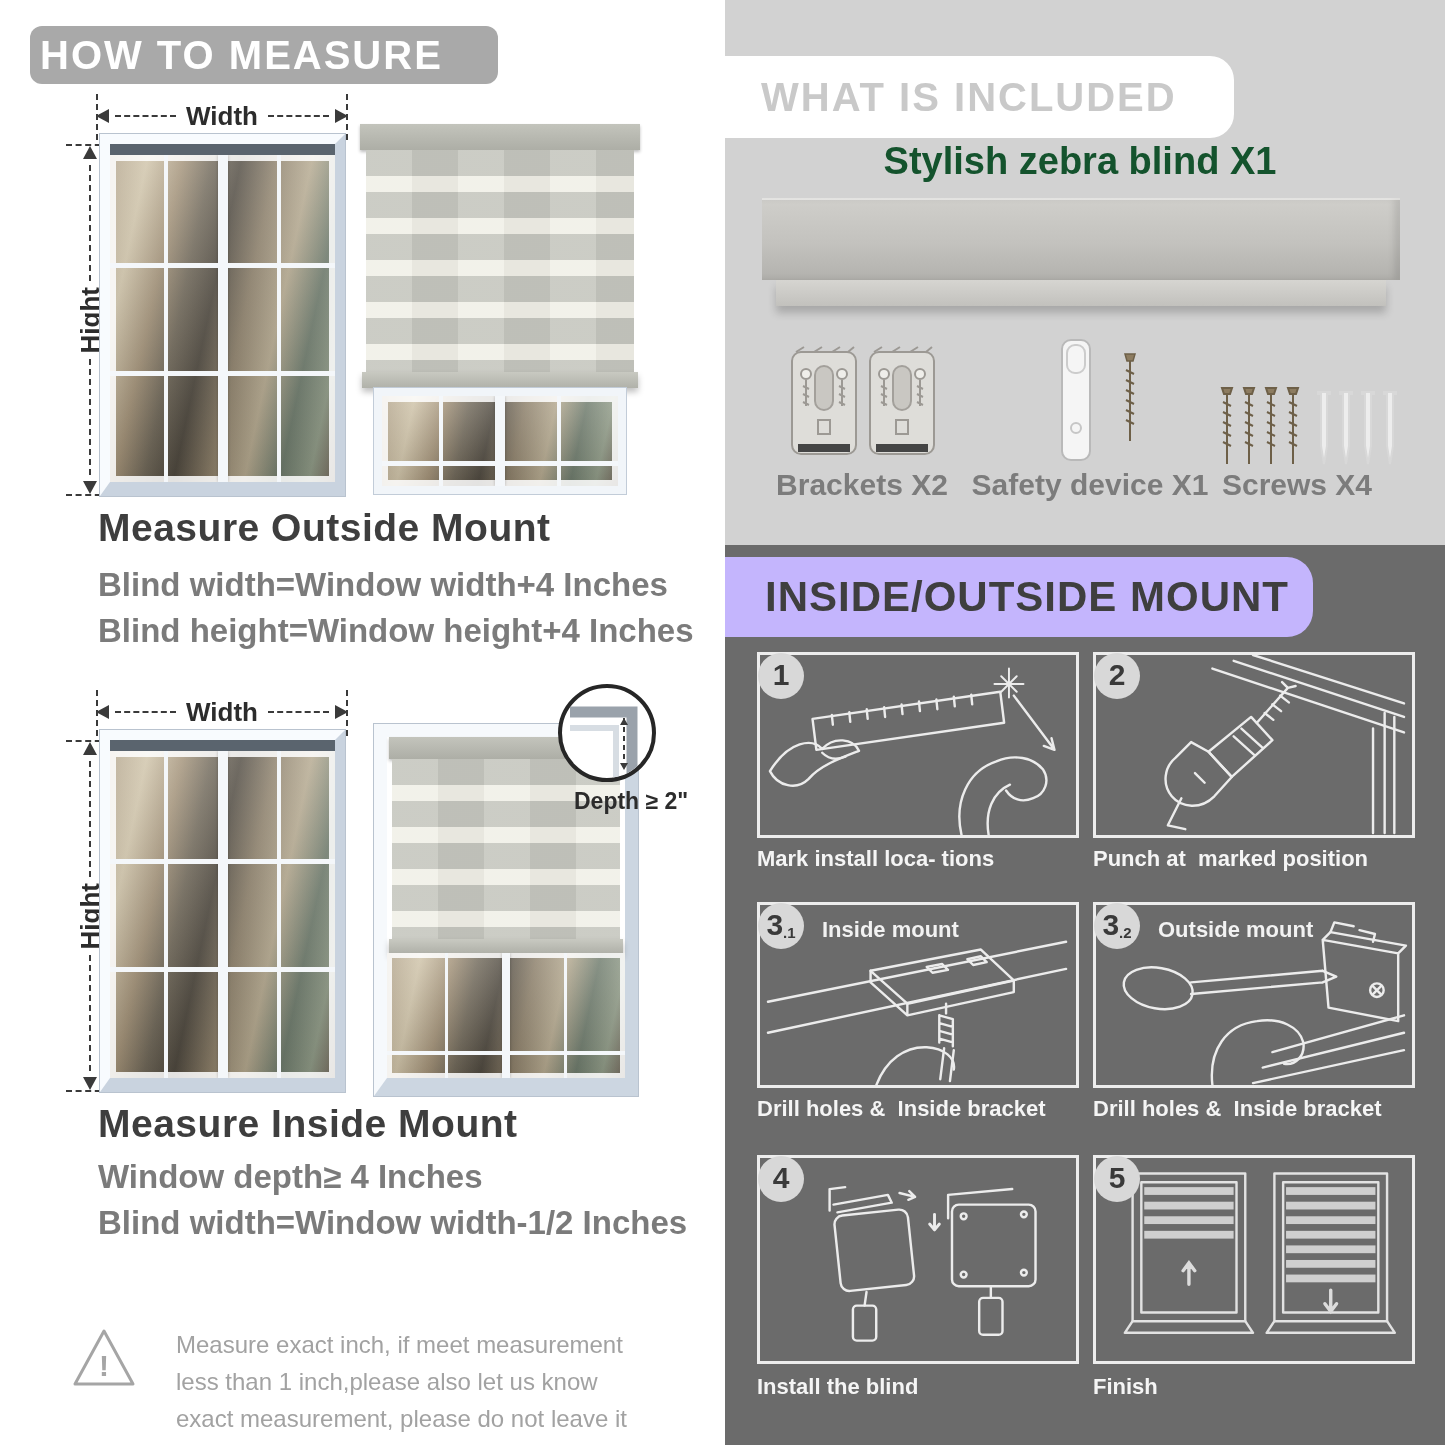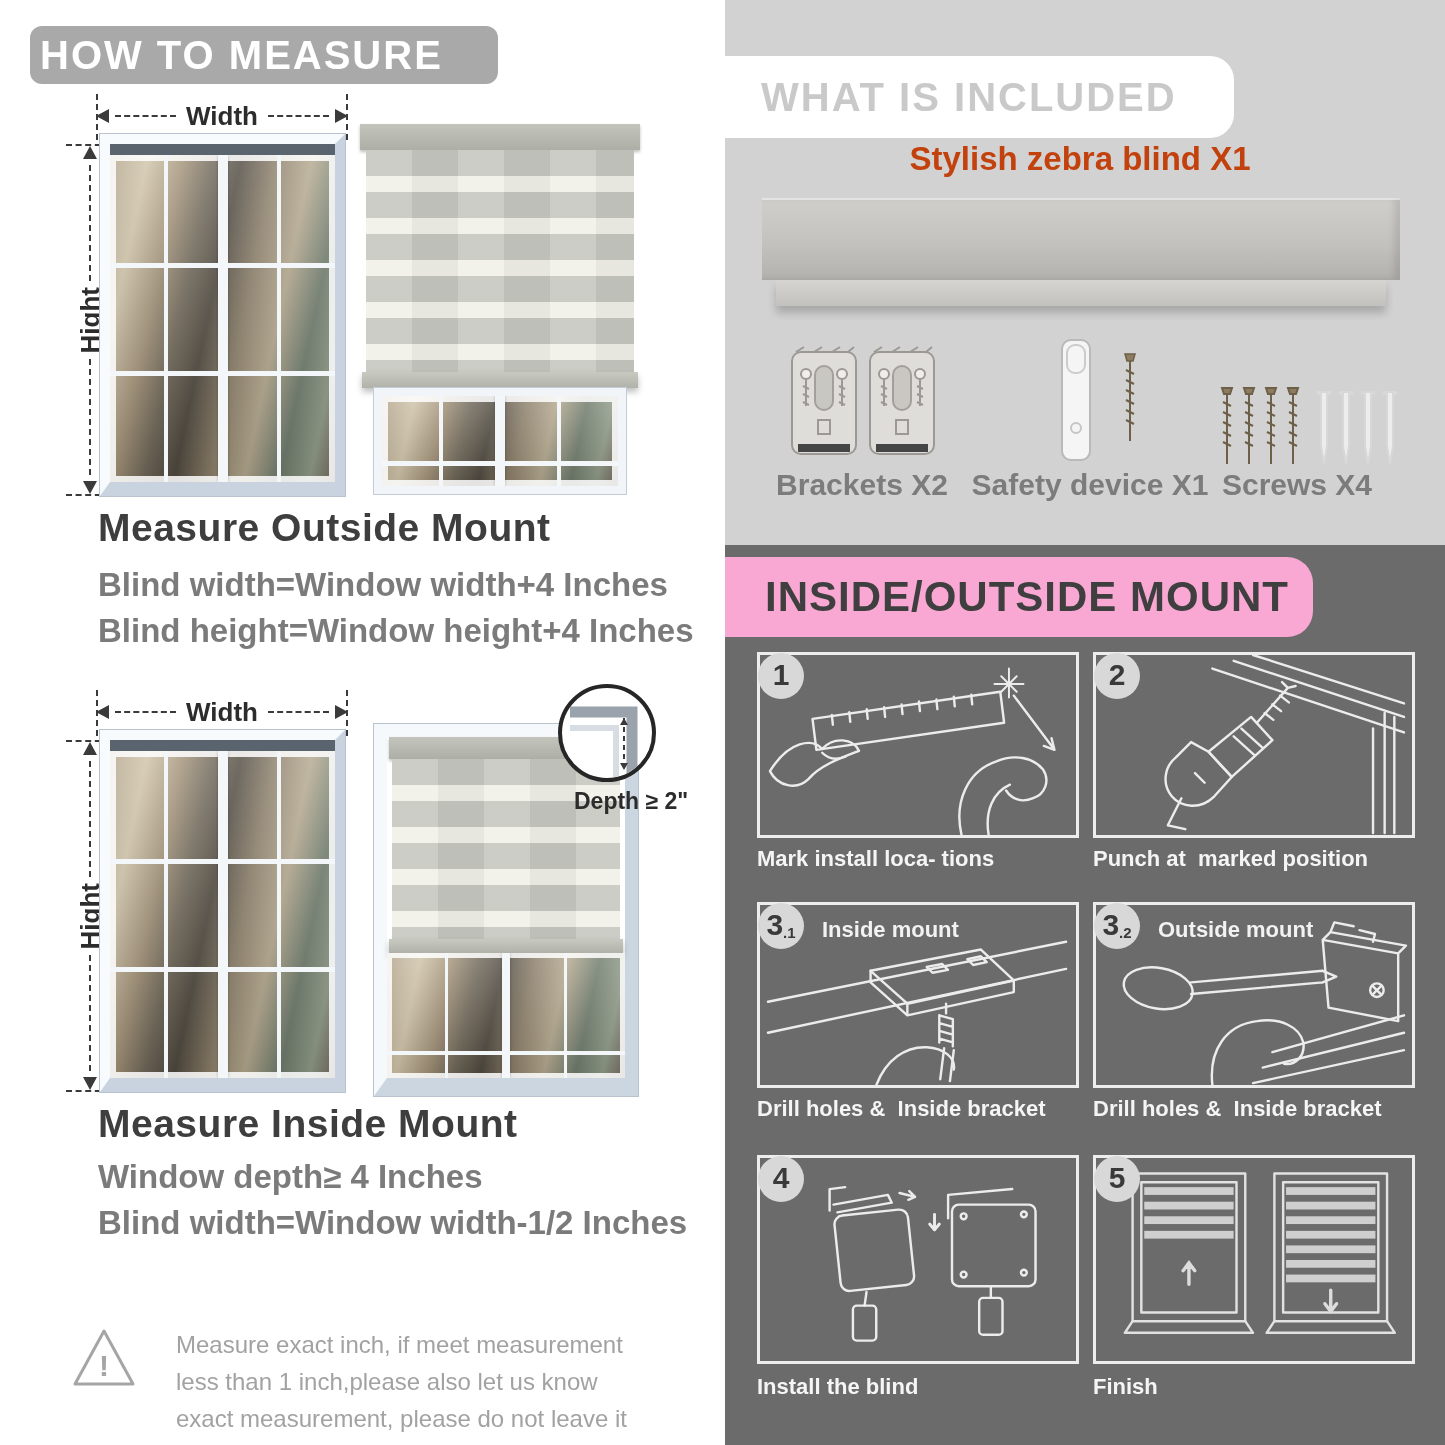--- a/index.html
+++ b/index.html
@@ -63,31 +63,31 @@
   .magnifier{border-radius:50%;overflow:hidden;background:#fff;border:4px solid #262626;box-sizing:border-box;}
   .depth-label{font-size:23px;font-weight:700;color:#2c2c2c;}
 
   .warn-text{font-size:24px;line-height:37px;font-weight:500;color:var(--warning-text,#a2a2a2);}
 
   
   .included-bg{left:725px;top:0;width:720px;height:545px;background:var(--included-bg,#d2d2d2);}
   .banner-included{left:725px;top:8px;width:509px;height:82px;background:#fff;
     border-radius:0 24px 24px 0;color:var(--included-title,#c9c9c9);font-size:40px;font-weight:700;
     letter-spacing:2px;line-height:82px;padding-left:36px;box-sizing:border-box;margin-top:48px;}
-  .stylish{left:760px;top:140px;width:640px;text-align:center;font-size:33px;font-weight:700;color:#c2410c;}
+  .stylish{left:760px;top:140px;width:640px;text-align:center;font-size:38px;font-weight:700;color:#14532d;}
   .rail-main{left:762px;top:198px;width:638px;height:82px;
     background:linear-gradient(180deg,#d0cfcb 0%,#c3c2be 55%,#b2b1ad 100%);
     box-shadow:inset 0 2px 0 rgba(255,255,255,.5), inset -6px 0 6px rgba(0,0,0,.10);}
   .rail-strip{left:776px;top:280px;width:610px;height:26px;
     background:linear-gradient(180deg,#d6d5d1,#c2c1bd);box-shadow:0 7px 9px rgba(0,0,0,.20);}
   .inc-label{top:468px;font-size:30px;font-weight:700;color:var(--included-label,#7c7c7c);text-align:center;}
 
   
   .mount-bg{left:725px;top:545px;width:720px;height:900px;background:var(--mount-bg,#6b6b6b);}
-  .banner-mount{left:725px;top:557px;width:588px;height:80px;background:#f9a8d4;
+  .banner-mount{left:725px;top:557px;width:588px;height:80px;background:#c4b5fd;
     border-radius:0 26px 26px 0;color:var(--mount-title,#3f3f3f);font-size:42px;font-weight:700;
     letter-spacing:1px;line-height:80px;padding-left:40px;box-sizing:border-box;}
   .step{box-sizing:border-box;border:3px solid #ededed;}
   .badge{position:absolute;top:-2px;left:-2px;width:46px;height:46px;border-radius:50%;
     background:#d8d8d8;display:flex;justify-content:center;}
   .badge .n{font-size:30px;font-weight:700;color:#3a3a3a;line-height:44px;}
   .badge .sub{font-size:15px;font-weight:700;color:#3a3a3a;margin-top:21px;}
   .step-title{position:absolute;left:62px;top:12px;font-size:22px;font-weight:700;color:#f2f2f2;}
   .caption{font-size:22px;font-weight:700;color:var(--caption-text,#f5f5f5);white-space:pre-wrap;}
   .art{position:absolute;left:0;top:0;width:100%;height:100%;}

